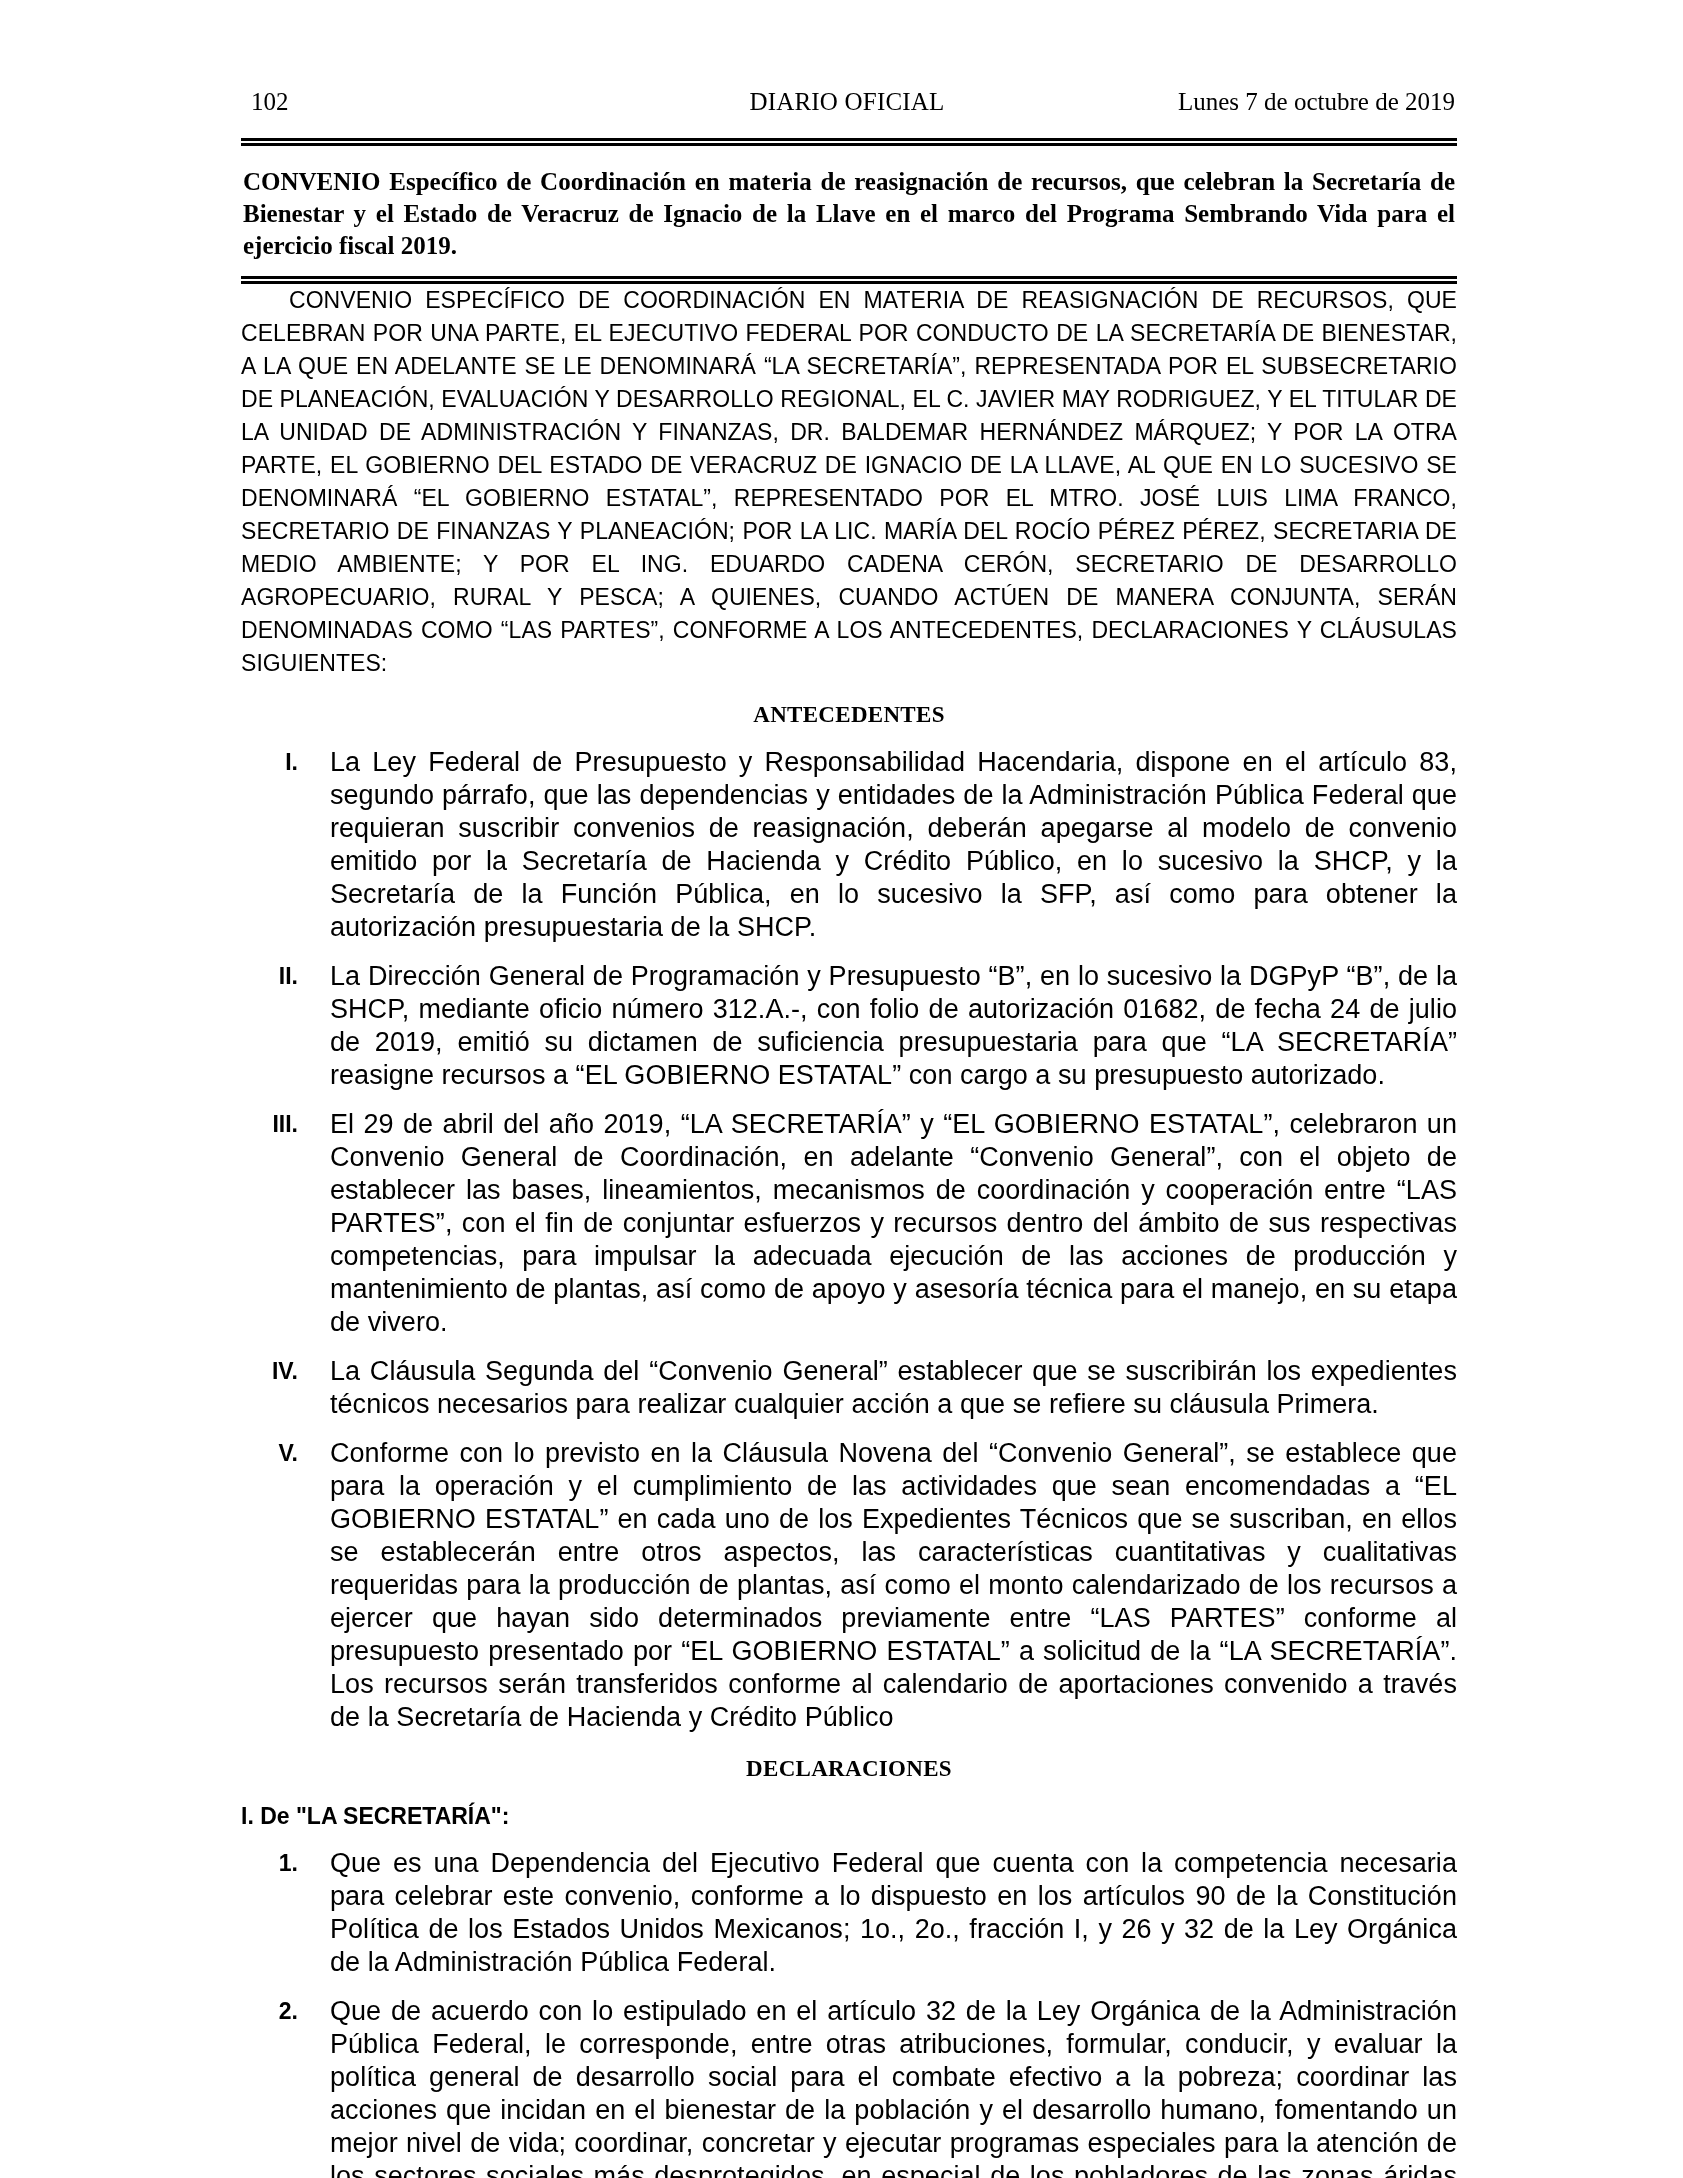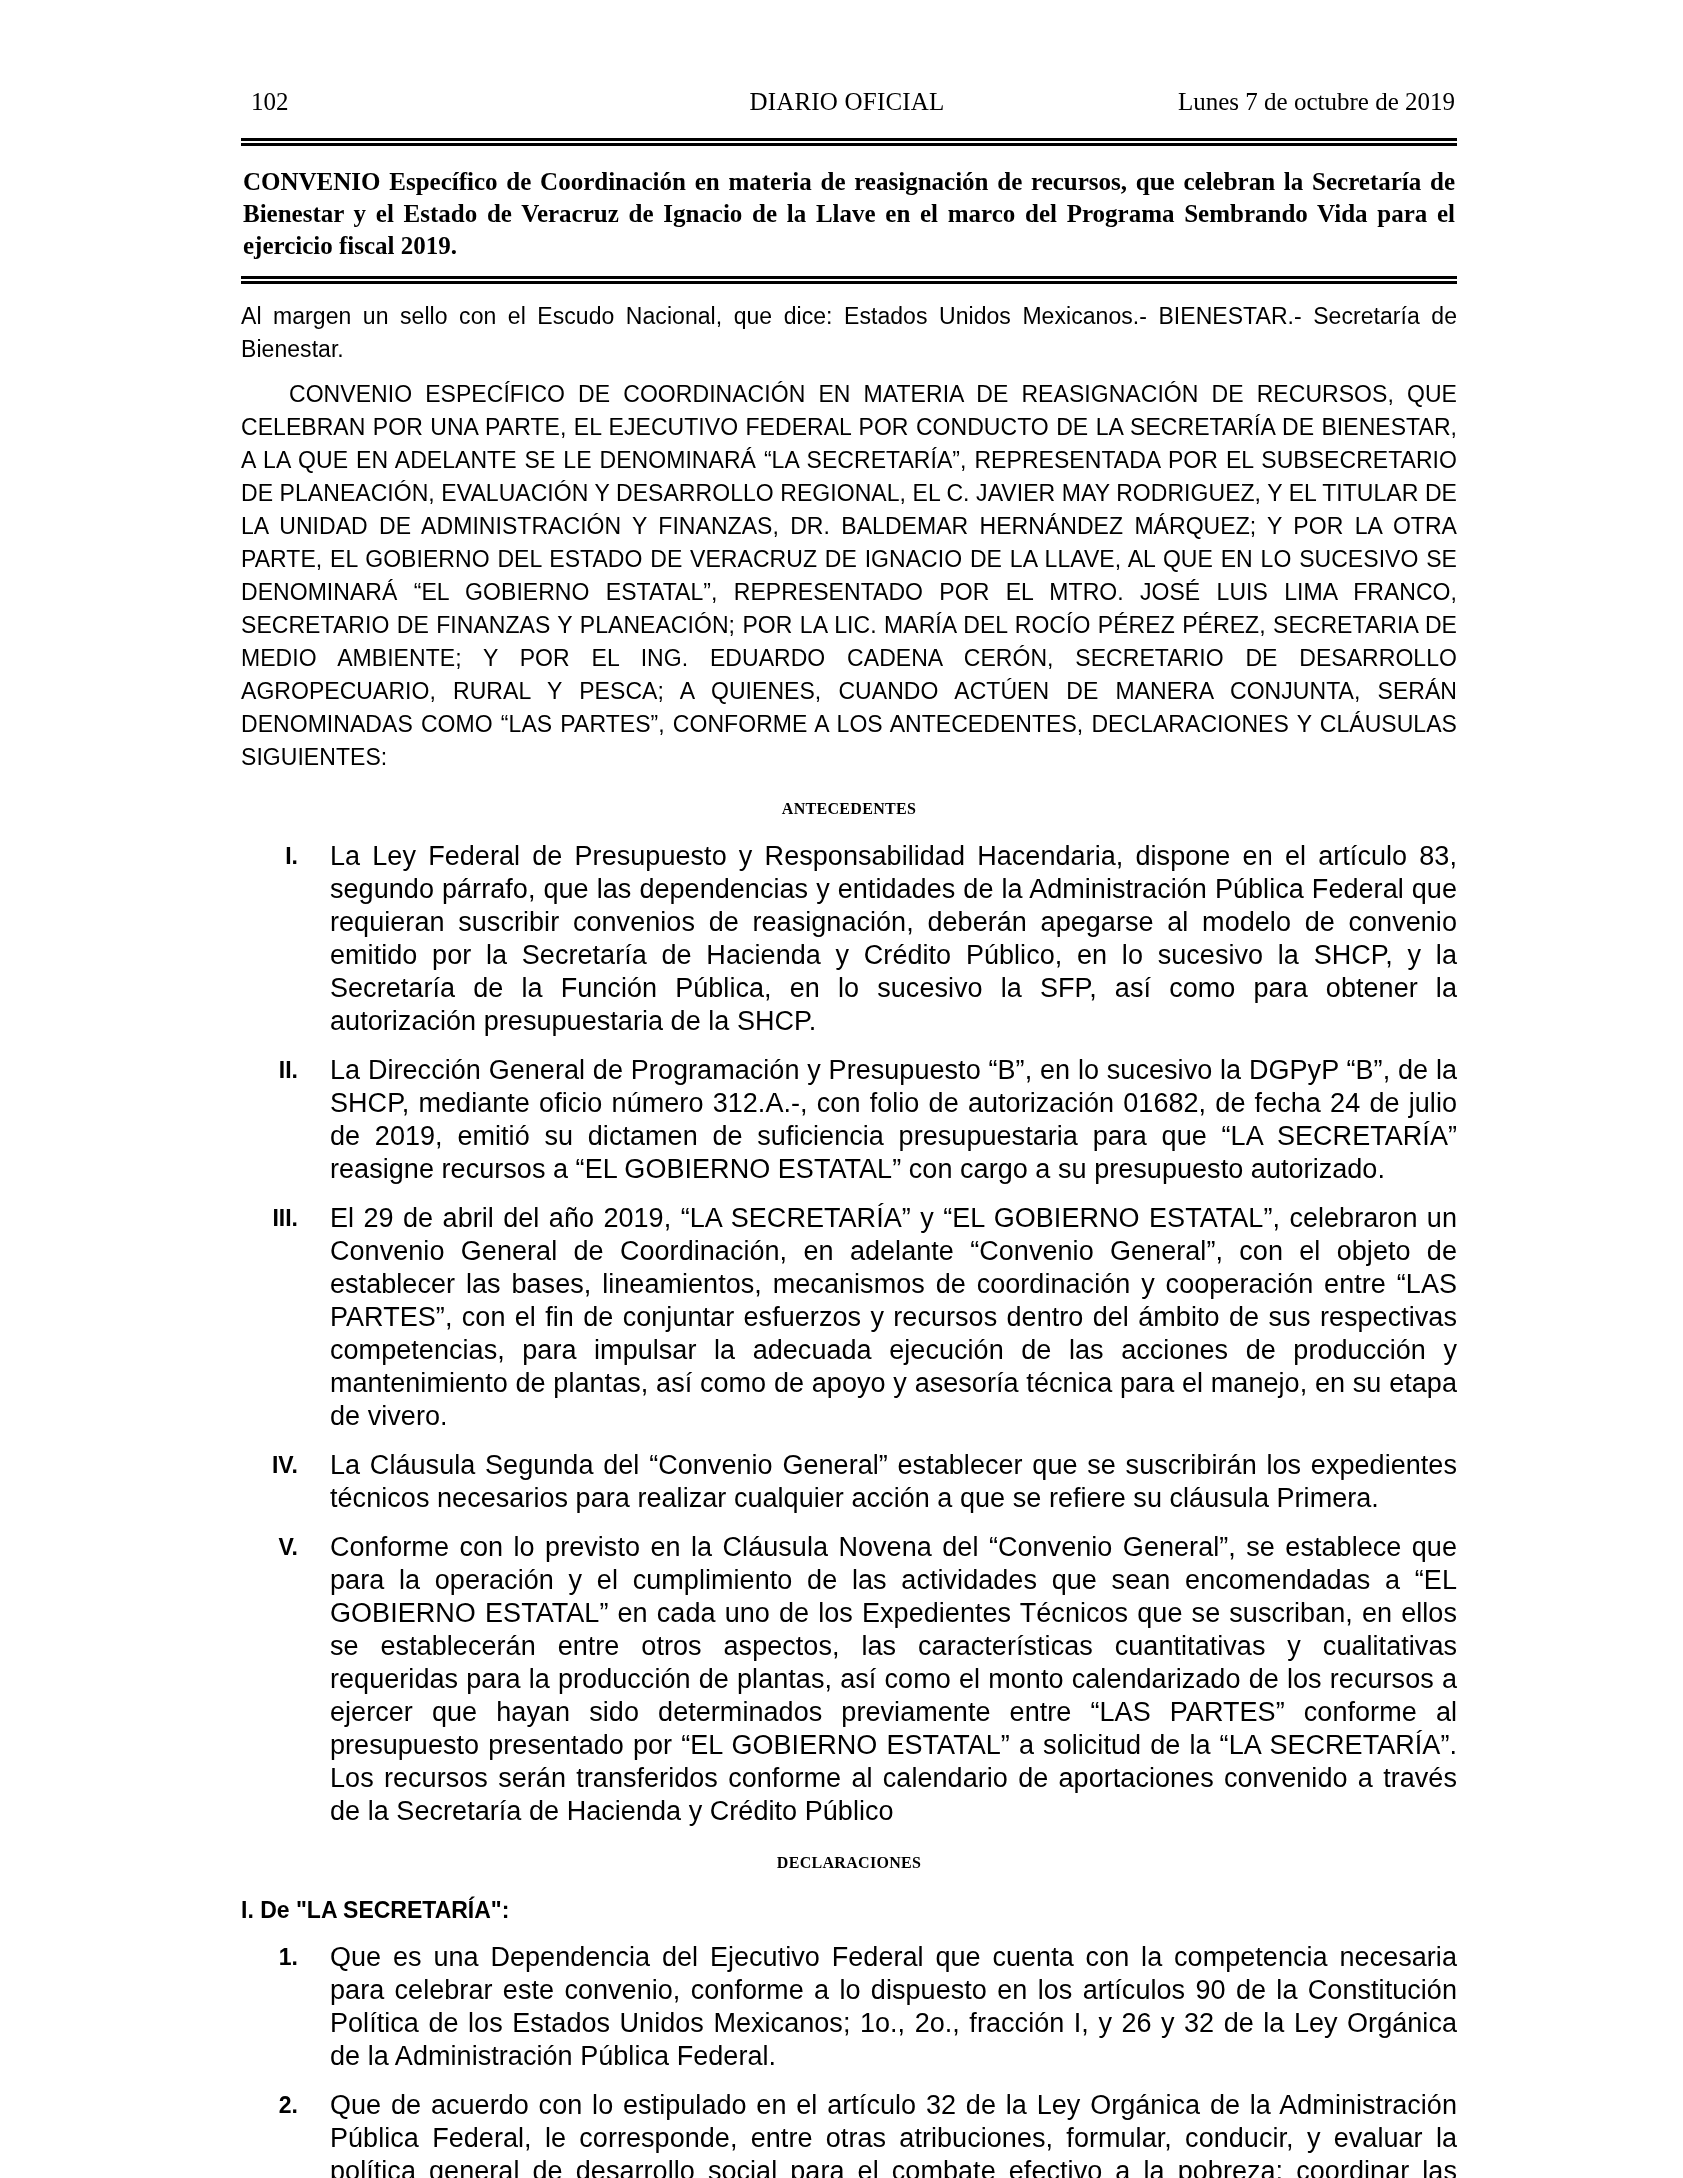--- a/index.html
+++ b/index.html
@@ -93,21 +93,21 @@
     margin-top: 16px;
   }
   .para.indent {
     text-indent: 48px;
   }
 
   
   .section-heading {
     font-family: "Liberation Serif", serif;
     font-weight: bold;
-    font-size: 16px;
+    font-size: 23px;
     line-height: 34px;
     text-align: center;
     margin: 18px 0 14px 0;
     letter-spacing: 0.3px;
   }
 
   
   .list-item {
     display: flex;
     margin: 0 0 16px 0;
@@ -148,21 +148,20 @@
     <div class="running-head">
       <span class="rh-page-number">102</span>
       <span class="rh-title">DIARIO OFICIAL</span>
       <span class="rh-date">Lunes 7 de octubre de 2019</span>
     </div>
     <div class="double-rule"></div>
 
     <div class="doc-title">CONVENIO Específico de Coordinación en materia de reasignación de recursos, que celebran la Secretaría de Bienestar y el Estado de Veracruz de Ignacio de la Llave en el marco del Programa Sembrando Vida para el ejercicio fiscal 2019.</div>
     <div class="double-rule"></div>
 
-    <p class="para after-rule">Al margen un sello con el Escudo Nacional, que dice: Estados Unidos Mexicanos.- BIENESTAR.- Secretaría de Bienestar.</p>
 
     <p class="para indent">CONVENIO ESPECÍFICO DE COORDINACIÓN EN MATERIA DE REASIGNACIÓN DE RECURSOS, QUE CELEBRAN POR UNA PARTE, EL EJECUTIVO FEDERAL POR CONDUCTO DE LA SECRETARÍA DE BIENESTAR, A LA QUE EN ADELANTE SE LE DENOMINARÁ “LA SECRETARÍA”, REPRESENTADA POR EL SUBSECRETARIO DE PLANEACIÓN, EVALUACIÓN Y DESARROLLO REGIONAL, EL C. JAVIER MAY RODRIGUEZ, Y EL TITULAR DE LA UNIDAD DE ADMINISTRACIÓN Y FINANZAS, DR. BALDEMAR HERNÁNDEZ MÁRQUEZ; Y POR LA OTRA PARTE, EL GOBIERNO DEL ESTADO DE VERACRUZ DE IGNACIO DE LA LLAVE, AL QUE EN LO SUCESIVO SE DENOMINARÁ “EL GOBIERNO ESTATAL”, REPRESENTADO POR EL MTRO. JOSÉ LUIS LIMA FRANCO, SECRETARIO DE FINANZAS Y PLANEACIÓN; POR LA LIC. MARÍA DEL ROCÍO PÉREZ PÉREZ, SECRETARIA DE MEDIO AMBIENTE; Y POR EL ING. EDUARDO CADENA CERÓN, SECRETARIO DE DESARROLLO AGROPECUARIO, RURAL Y PESCA; A QUIENES, CUANDO ACTÚEN DE MANERA CONJUNTA, SERÁN DENOMINADAS COMO “LAS PARTES”, CONFORME A LOS ANTECEDENTES, DECLARACIONES Y CLÁUSULAS SIGUIENTES:</p>
 
     <div class="section-heading">ANTECEDENTES</div>
 
     <div class="list-item">
       <div class="list-marker">I.</div>
       <div class="list-body">La Ley Federal de Presupuesto y Responsabilidad Hacendaria, dispone en el artículo 83, segundo párrafo, que las dependencias y entidades de la Administración Pública Federal que requieran suscribir convenios de reasignación, deberán apegarse al modelo de convenio emitido por la Secretaría de Hacienda y Crédito Público, en lo sucesivo la SHCP, y la Secretaría de la Función Pública, en lo sucesivo la SFP, así como para obtener la autorización presupuestaria de la SHCP.</div>
     </div>
 

